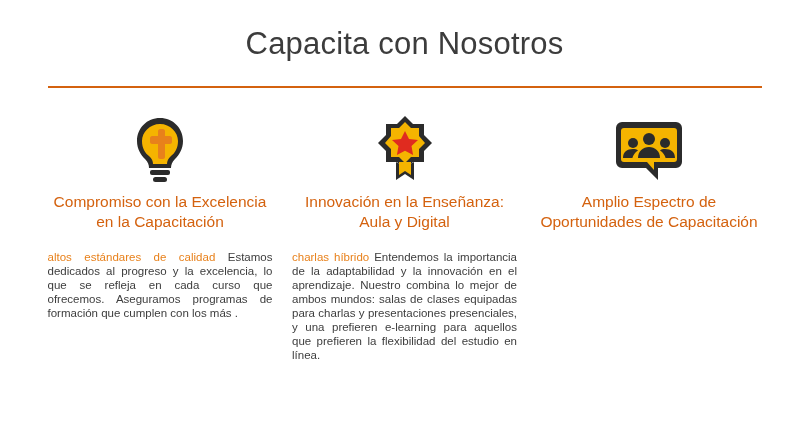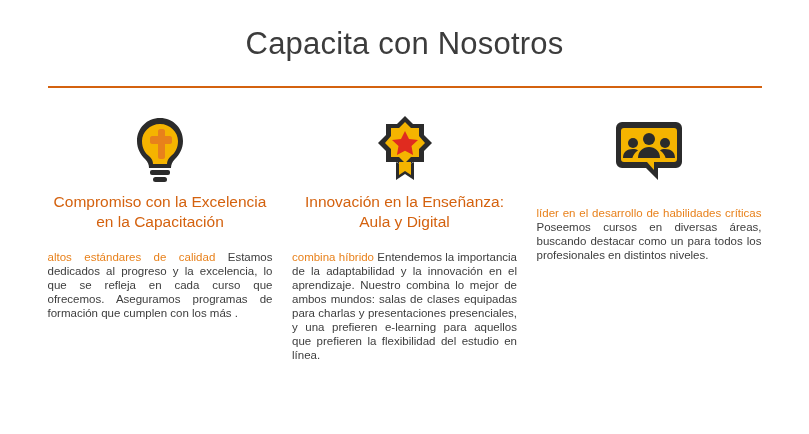--- a/index.html
+++ b/index.html
@@ -109,33 +109,33 @@
       <div class="icon-wrap">
         <svg width="78" height="74" viewBox="0 0 78 74" xmlns="http://www.w3.org/2000/svg">
           <path d="M39 4 L47 12 L58 12 L58 23 L66 31 L58 39 L58 50 L47 50 L39 58 L31 50 L20 50 L20 39 L12 31 L20 23 L20 12 L31 12 Z" fill="#2b2b2b"></path>
           <path d="M39 10 L45 16 L53 16 L53 24 L59 31 L53 37 L53 45 L45 45 L39 51 L33 45 L25 45 L25 37 L19 31 L25 24 L25 16 L33 16 Z" fill="#f5b400"></path>
           <path d="M39 19 l4 8 l9 1 l-6.5 6 l1.6 9 l-8.1-4.3 l-8.1 4.3 l1.6-9 l-6.5-6 l9-1 Z" fill="#e02b1f"></path>
           <path d="M30 50 l0 18 l9-6 l9 6 l0-18 l-9 5 Z" fill="#2b2b2b"></path>
           <path d="M33 50 l0 13 l6-4 l6 4 l0-13 Z" fill="#f5b400"></path>
         </svg>
       </div>
       <div class="col-title">Innovación en la Enseñanza: Aula y Digital</div>
-      <div class="col-body"><span class="lead">combina híbrido</span><span> Entendemos la importancia de la adaptabilidad y la innovación en el aprendizaje. Nuestro combina lo mejor de ambos mundos: salas de clases equipadas para charlas y presentaciones presenciales, y una prefieren e-learning para aquellos que prefieren la flexibilidad del estudio en línea.</span></div>
+      <div class="col-body"><span class="lead">charlas híbrido</span><span> Entendemos la importancia de la adaptabilidad y la innovación en el aprendizaje. Nuestro combina lo mejor de ambos mundos: salas de clases equipadas para charlas y presentaciones presenciales, y una prefieren e-learning para aquellos que prefieren la flexibilidad del estudio en línea.</span></div>
     </div>
 
     <div class="col col-3">
       <div class="icon-wrap">
         <svg width="82" height="74" viewBox="0 0 82 74" xmlns="http://www.w3.org/2000/svg">
           <path d="M14 10 L68 10 a6 6 0 0 1 6 6 L74 50 a6 6 0 0 1 -6 6 L50 56 L50 68 L38 56 L14 56 a6 6 0 0 1 -6 -6 L8 16 a6 6 0 0 1 6 -6 Z" fill="#2b2b2b"></path>
           <path d="M16 16 L66 16 a3 3 0 0 1 3 3 L69 47 a3 3 0 0 1 -3 3 L46 50 L46 58 L39 50 L16 50 a3 3 0 0 1 -3 -3 L13 19 a3 3 0 0 1 3 -3 Z" fill="#f5b400"></path>
           <circle cx="41" cy="27" r="6" fill="#2b2b2b"></circle>
           <circle cx="25" cy="31" r="5" fill="#2b2b2b"></circle>
           <circle cx="57" cy="31" r="5" fill="#2b2b2b"></circle>
           <path d="M30 46 c0-7 5-11 11-11 c6 0 11 4 11 11 Z" fill="#2b2b2b"></path>
           <path d="M15 46 c0-6 4-9 10-9 c2 0 4 0.5 5 1.4 c-3 2-5 4.6-5.6 7.6 Z" fill="#2b2b2b"></path>
           <path d="M67 46 c0-6-4-9-10-9 c-2 0-4 0.5-5 1.4 c3 2 5 4.6 5.6 7.6 Z" fill="#2b2b2b"></path>
         </svg>
       </div>
-      <div class="col-body"><span class="lead">líder en el desarrollo de habilidades críticas</span><span> Poseemos cursos en diversas áreas, buscando destacar como un para todos los profesionales en distintos niveles.</span></div>
+      <div class="col-title">Amplio Espectro de Oportunidades de Capacitación</div>
     </div>
 
   </div>
 </div>
 
 </body></html>

